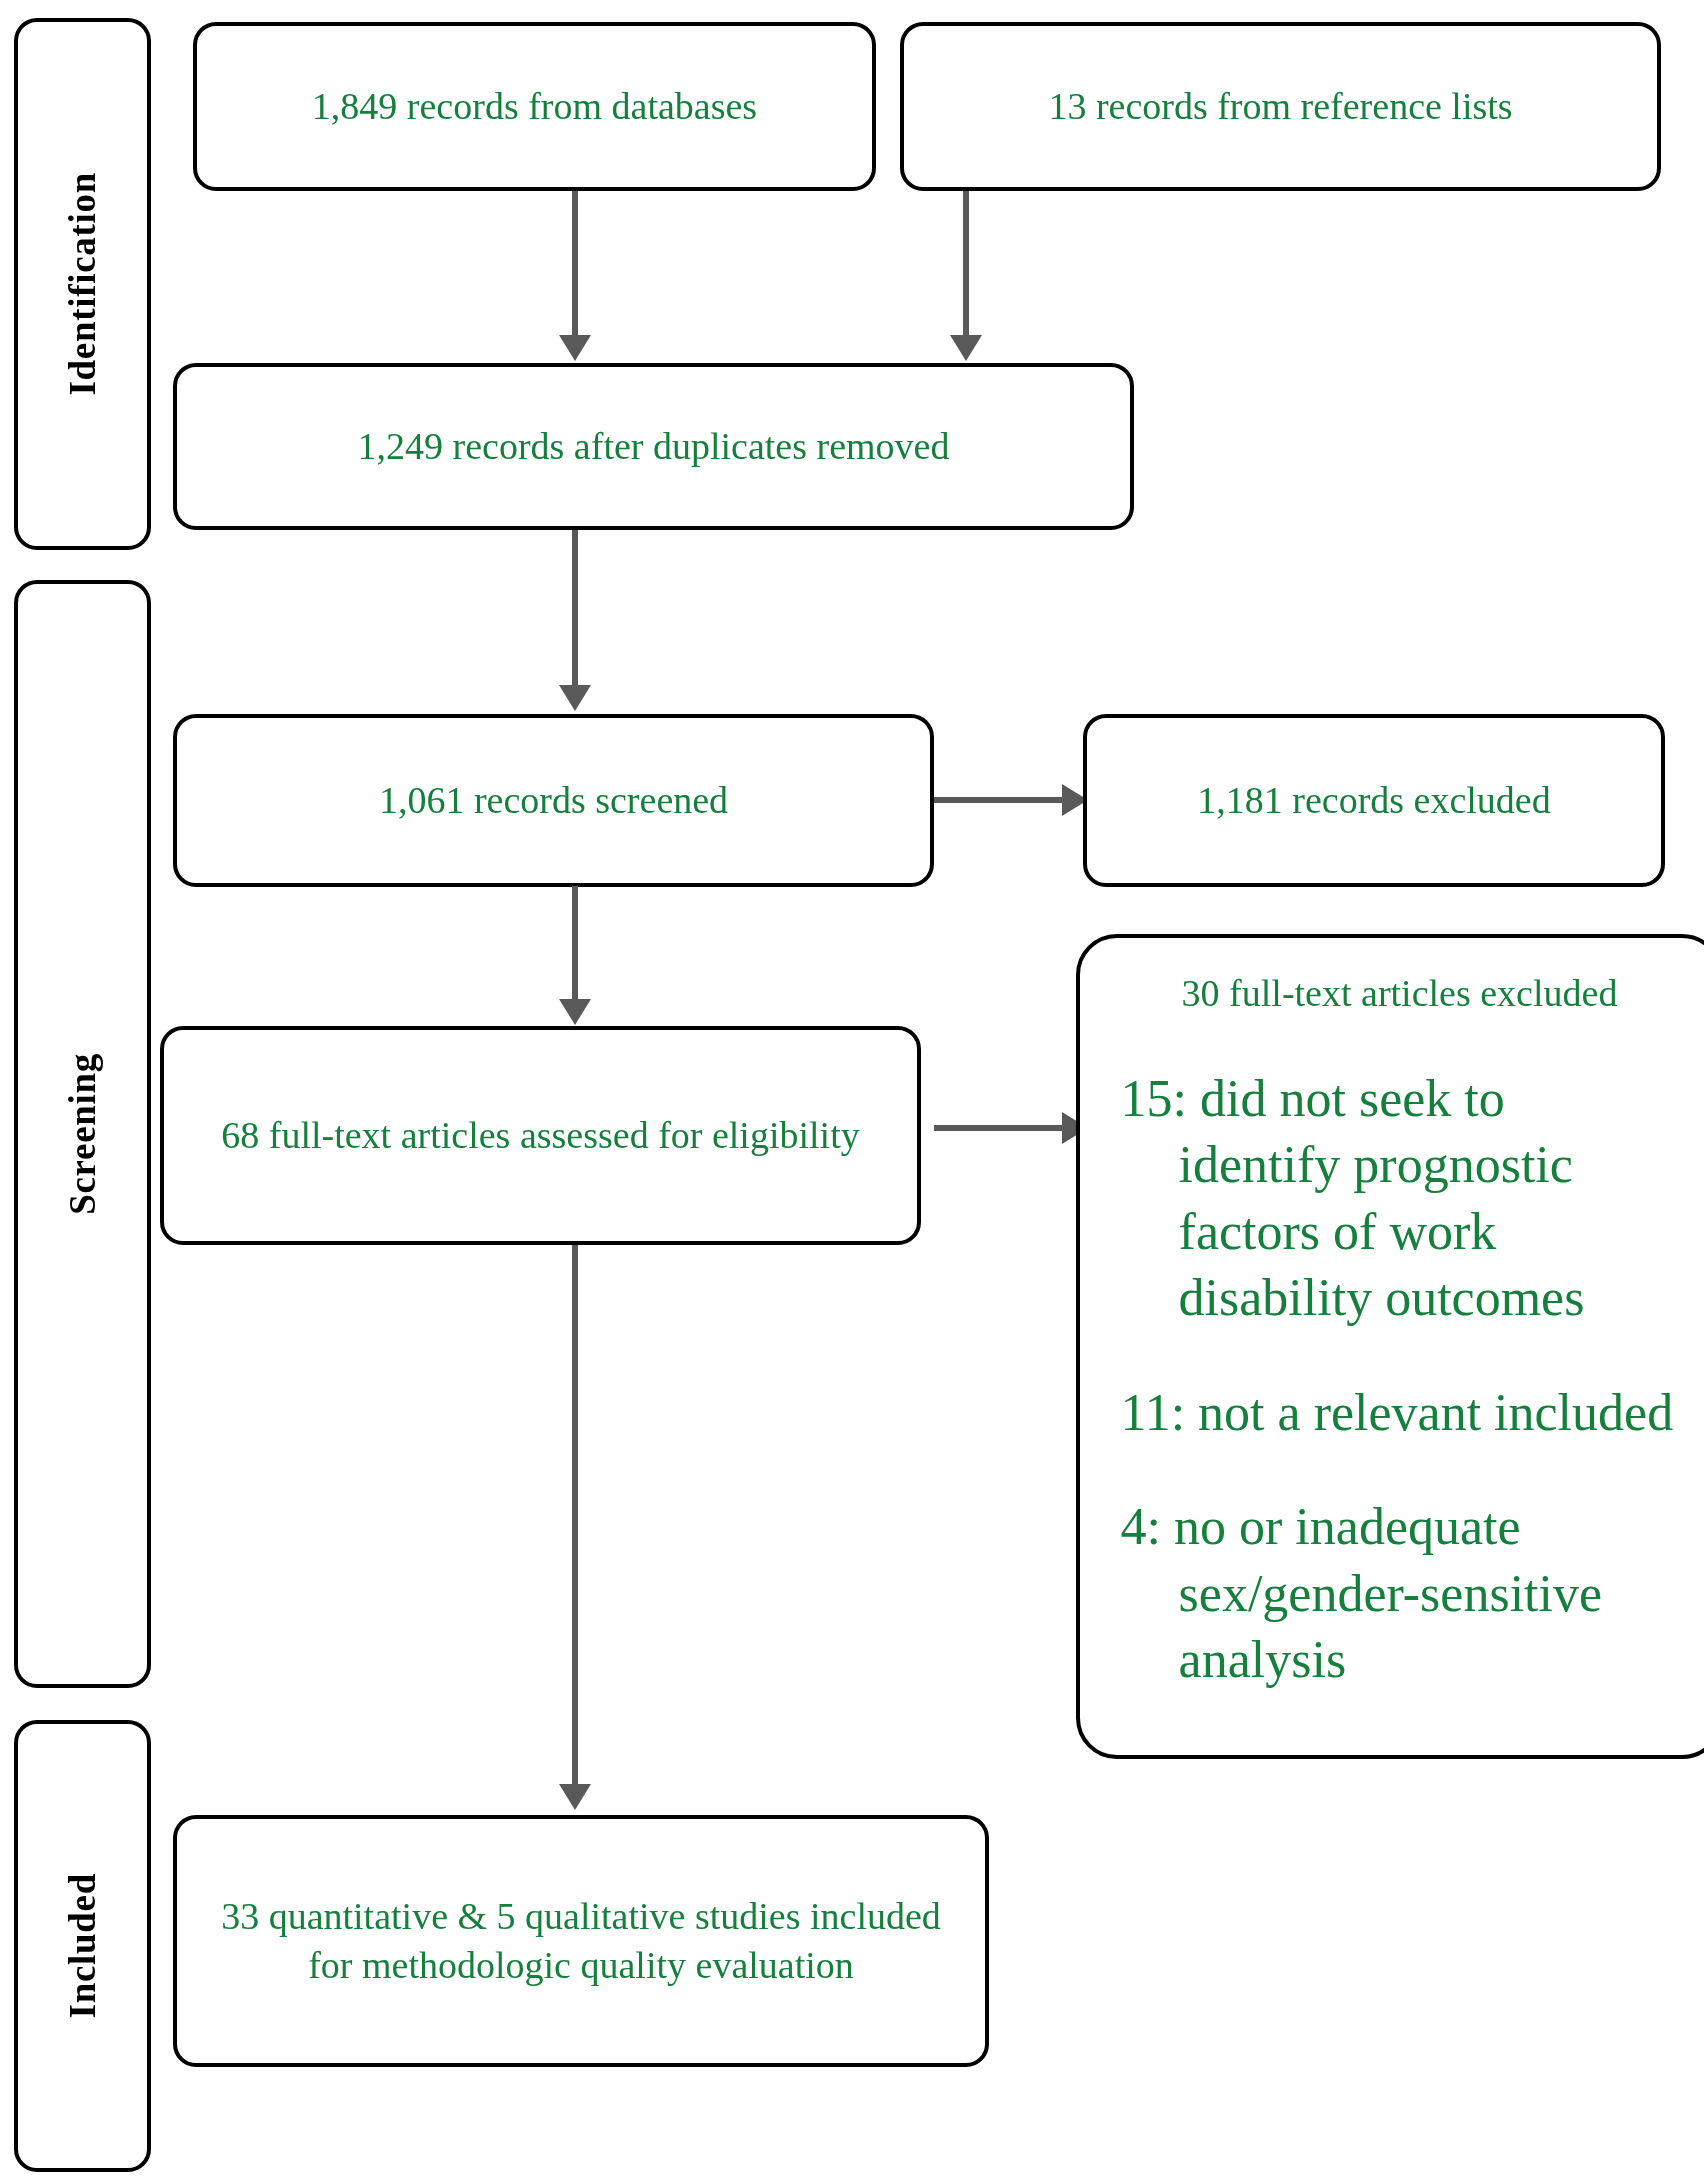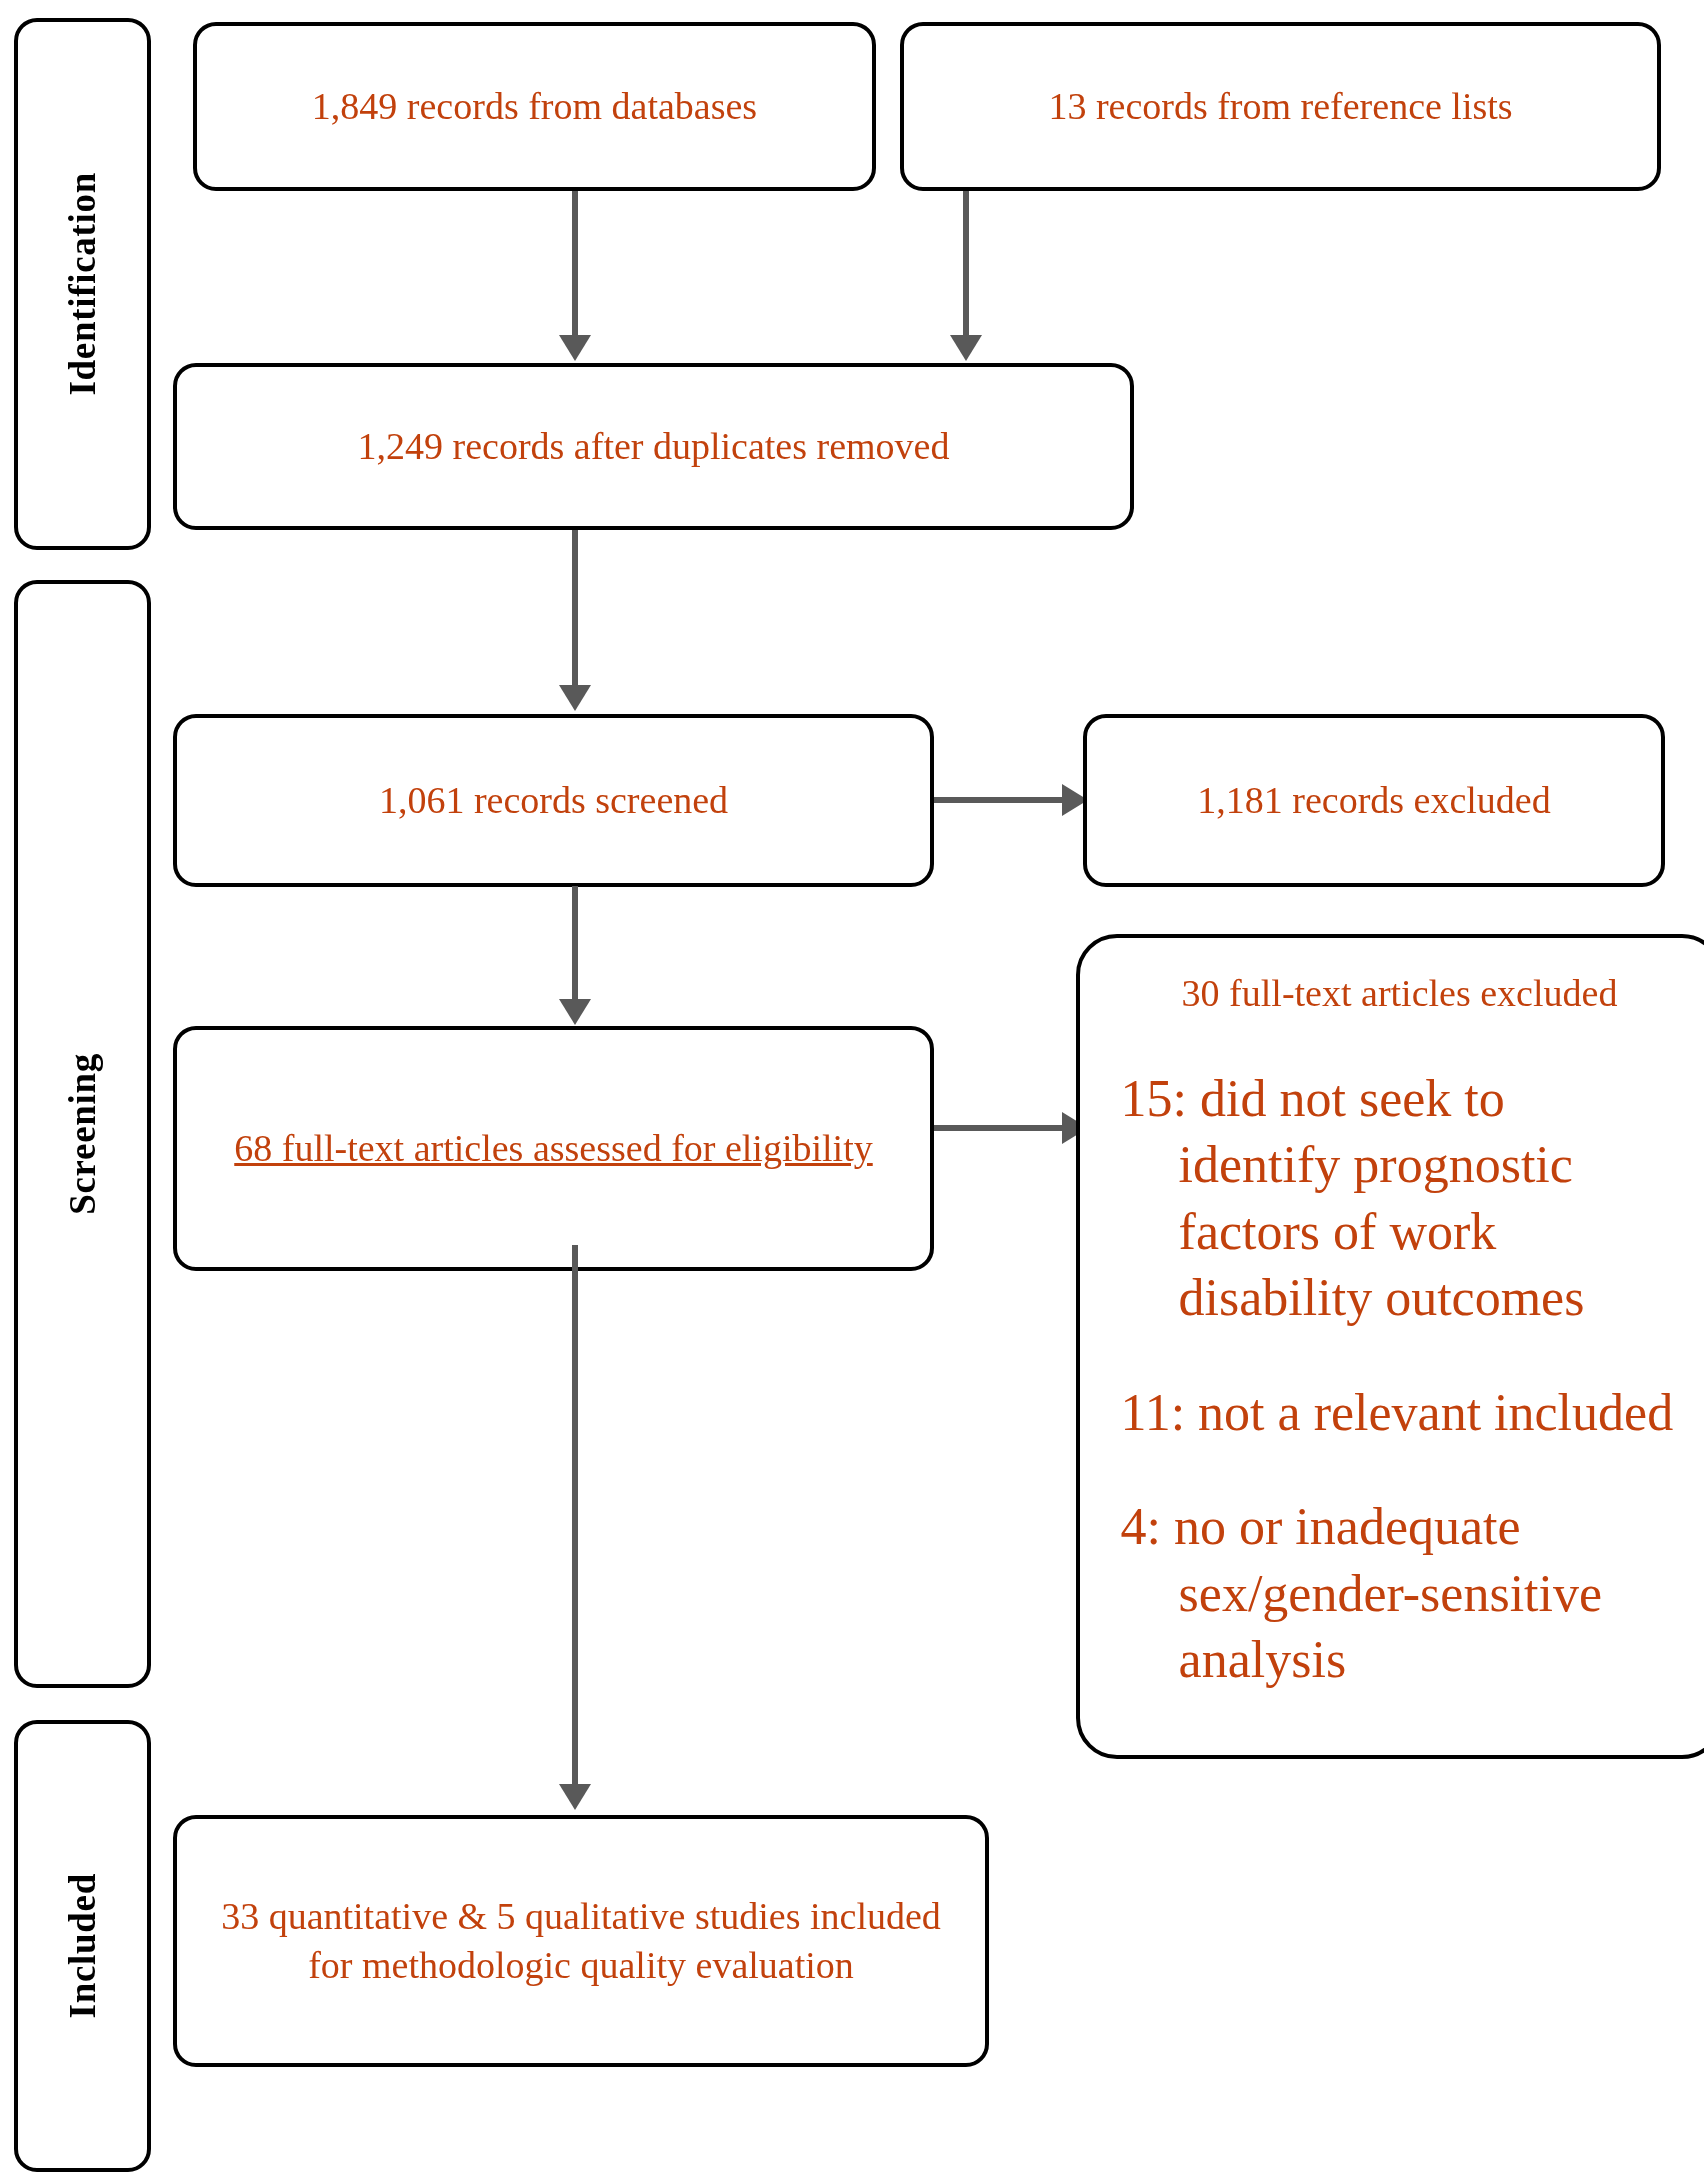--- a/index.html
+++ b/index.html
@@ -44,21 +44,21 @@
   .flow-box {
     position: absolute;
     border: 4.7px solid #000000;
     border-radius: 23px;
     background: #ffffff;
     box-sizing: border-box;
     display: flex;
     align-items: center;
     justify-content: flex-start;
     text-align: center;
-    color: #c2410c;
+    color: #15803d;
     font-size: 38px;
     line-height: 1.28;
     padding: 4px 17.6px;
   }
   .flow-box.soft {
     border-radius: 41px;
   }
   .flow-text {
     display: block;
     width: 100%;
@@ -157,21 +157,21 @@
   <div class="hline" style="left:934px; top:797px; width:135px; height:6px;"></div>
   <div class="arrow-right" style="left:1062px; top:784px;"></div>
 
   <div class="flow-box" style="left:1083px; top:714px; width:582px; height:173px;">
     <span class="flow-text">1,181 records excluded</span>
   </div>
 
   <div class="vline" style="left:572px; top:886px; width:6px; height:115px;"></div>
   <div class="arrow-down" style="left:559px; top:999px;"></div>
 
-  <div class="flow-box" style="left:173px; top:1026px; width:761px; height:245px;text-decoration:underline;">
+  <div class="flow-box" style="left:160px; top:1026px; width:761px; height:219px;">
     <span class="flow-text">68 full-text articles assessed for eligibility</span>
   </div>
 
   <div class="hline" style="left:934px; top:1125px; width:135px; height:6px;"></div>
   <div class="arrow-right" style="left:1062px; top:1112px;"></div>
 
   <div class="flow-box soft" style="left:1076px; top:934px; width:647px; height:825px; align-items:flex-start; padding-top:31px;">
     <div class="excl-inner">
       <div class="excl-head">30 full-text articles excluded</div>
       <div class="excl-reason">15: did not seek to identify prognostic factors of work disability outcomes</div>

